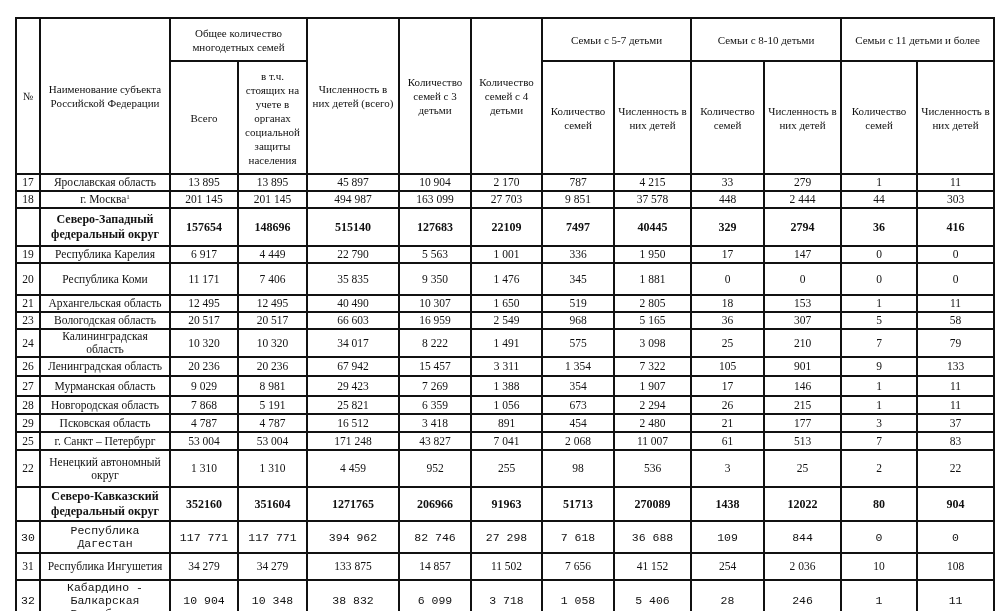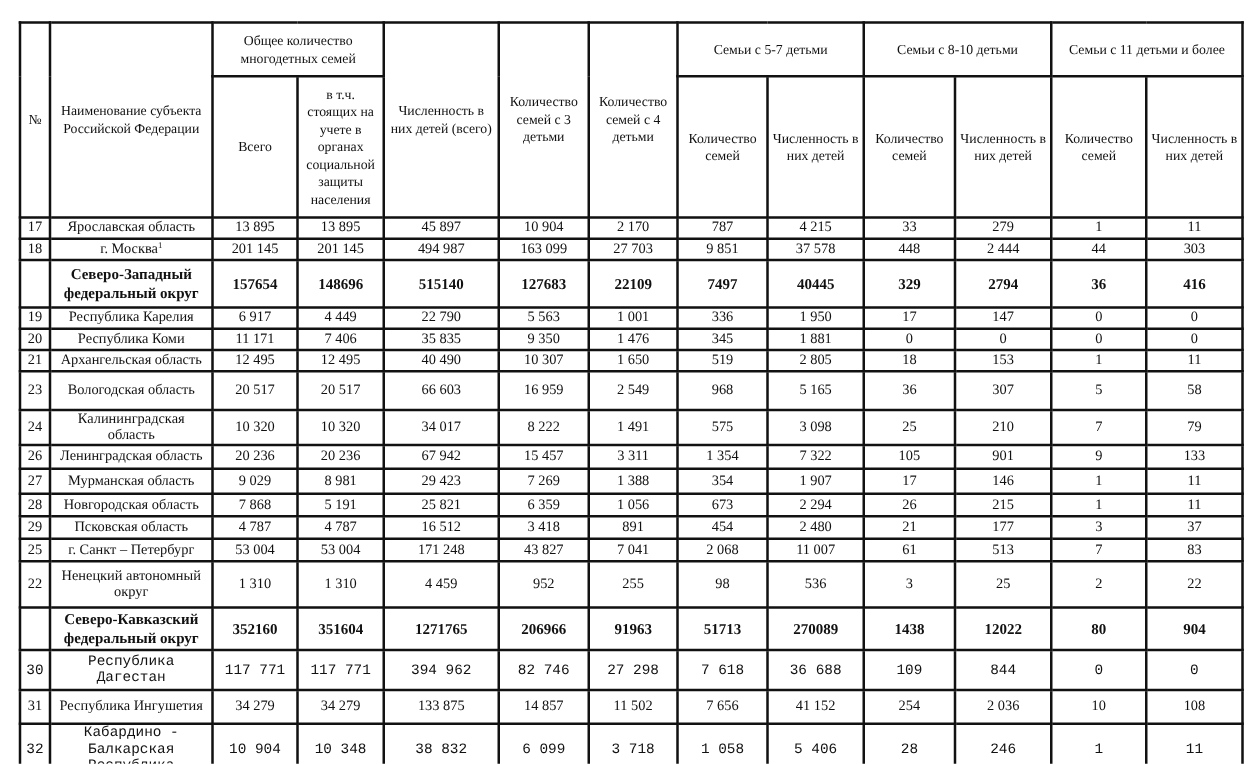--- a/index.html
+++ b/index.html
@@ -122,21 +122,21 @@
         <td>22 790</td>
         <td>5 563</td>
         <td>1 001</td>
         <td>336</td>
         <td>1 950</td>
         <td>17</td>
         <td>147</td>
         <td>0</td>
         <td>0</td>
       </tr>
-      <tr style="height: 17px; margin-top: 16px;">
+      <tr style="height: 32px; margin-top: 16px;">
         <td>20</td>
         <td class="name"><span>Республика Коми</span></td>
         <td>11 171</td>
         <td>7 406</td>
         <td>35 835</td>
         <td>9 350</td>
         <td>1 476</td>
         <td>345</td>
         <td>1 881</td>
         <td>0</td>
@@ -152,21 +152,21 @@
         <td>40 490</td>
         <td>10 307</td>
         <td>1 650</td>
         <td>519</td>
         <td>2 805</td>
         <td>18</td>
         <td>153</td>
         <td>1</td>
         <td>11</td>
       </tr>
-      <tr style="height: 31px;">
+      <tr style="height: 17px;">
         <td>23</td>
         <td class="name"><span>Вологодская область</span></td>
         <td>20 517</td>
         <td>20 517</td>
         <td>66 603</td>
         <td>16 959</td>
         <td>2 549</td>
         <td>968</td>
         <td>5 165</td>
         <td>36</td>

